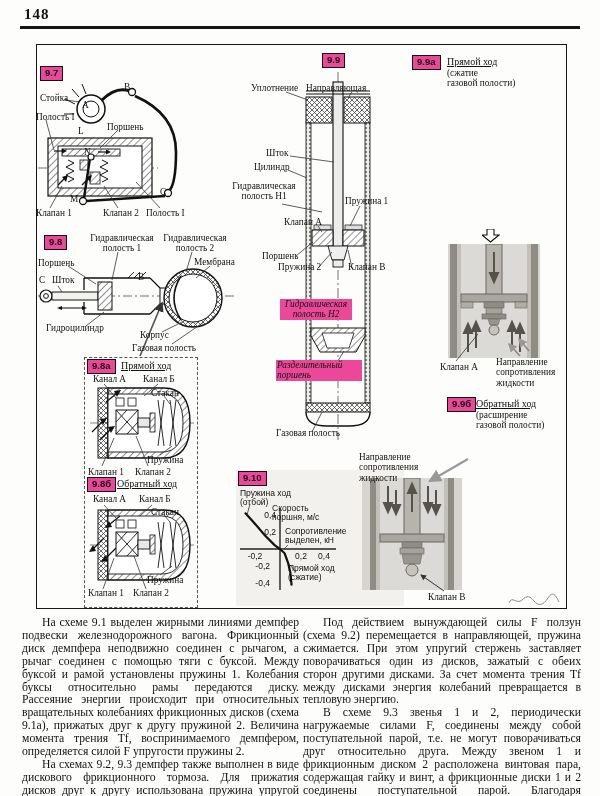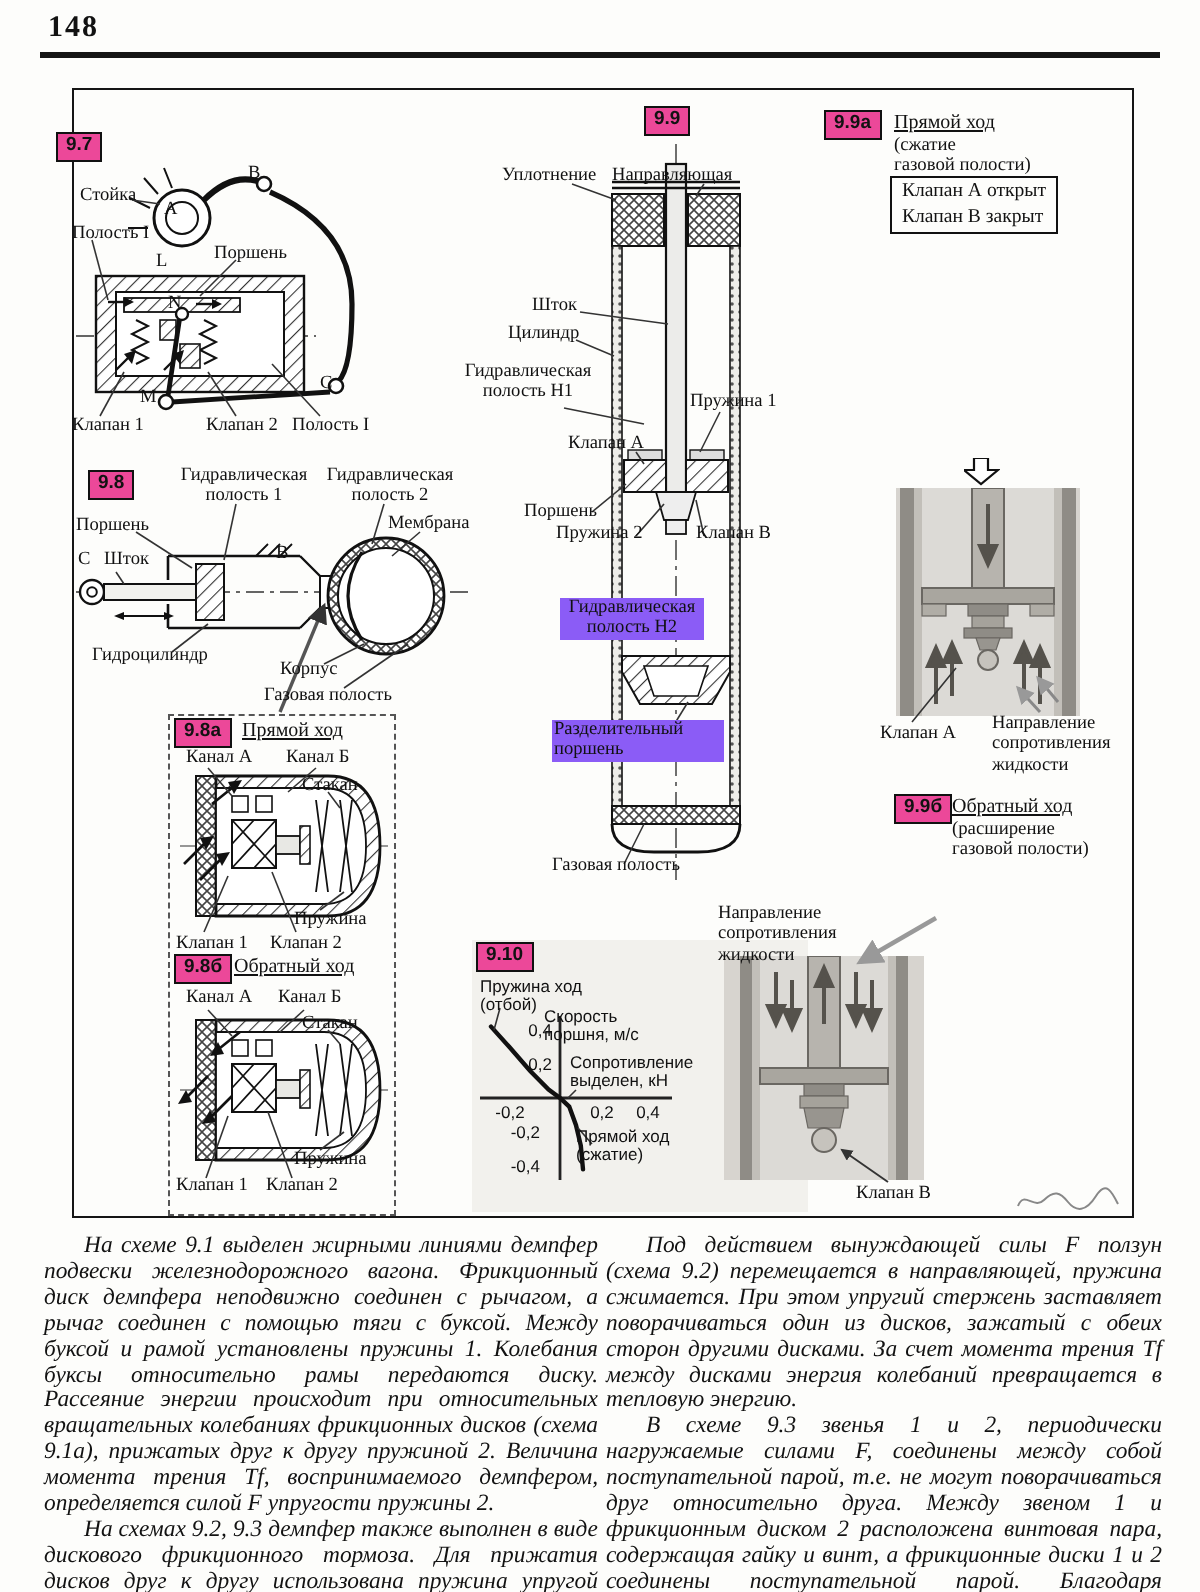--- a/index.html
+++ b/index.html
@@ -4,38 +4,38 @@
 <style>
   html,body{margin:0;padding:0;background:#e9e7e2;}
   .page{position:relative;width:600px;height:796px;background:#fdfdfb;overflow:hidden;
         font-family:"Liberation Serif",serif;color:#121212;}
   .draw{position:absolute;z-index:1;}
   .leaders{position:absolute;left:0;top:0;z-index:2;pointer-events:none;}
   .lbl{position:absolute;z-index:3;font:400 9.3px/1.12 "Liberation Serif",serif;color:#111;white-space:nowrap;}
   .wrap{white-space:normal;}
   .ctr{text-align:center;}
   .rt{text-align:right;}
-  .bgw{background:#8b5cf6;padding:0 1px;}
+  .bgw{background:#ec4899;padding:0 1px;font-style:italic;}
   .tag{position:absolute;z-index:3;border:1.3px solid #111;background:#ec4899;
        font:700 9.5px/1.15 "Liberation Sans",sans-serif;padding:1px 4px;}
   .ftitle{position:absolute;z-index:3;font:400 10px/1.2 "Liberation Serif",serif;text-decoration:underline;white-space:nowrap;}
   .sub{position:absolute;z-index:3;font:400 9.4px/1.1 "Liberation Serif",serif;white-space:nowrap;}
   .statebox{position:absolute;z-index:3;border:1.1px solid #111;background:#fdfdfb;
             font:400 9.8px/1.3 "Liberation Serif",serif;padding:1px 5px;white-space:nowrap;}
   .ptext{position:absolute;z-index:3;font:400 9.3px/10.6px "Liberation Serif",serif;}
   .sans{font-family:"Liberation Sans",sans-serif;font-size:8.5px;line-height:1.1;}
   .pgnum{position:absolute;left:24px;top:6px;font:700 15px "Liberation Serif",serif;letter-spacing:1px;z-index:3;}
   .htitle{position:absolute;left:0;right:0;top:9px;text-align:center;z-index:3;
           font:700 12.5px "Liberation Serif",serif;letter-spacing:1.6px;}
   .hrule{position:absolute;left:20px;width:560px;top:26px;height:2.6px;background:#151515;z-index:3;}
   .figborder{position:absolute;left:36px;top:44px;width:529px;height:563px;border:1.6px solid #151515;z-index:0;background:#fdfdfb;}
   .dashbox{position:absolute;left:84px;top:357px;width:112px;height:249px;border:1.3px dashed #555;z-index:1;}
   .sectitle{position:absolute;left:44px;top:48px;z-index:3;font:700 10px "Liberation Sans",sans-serif;letter-spacing:.4px;}
   .col{position:absolute;z-index:3;width:277px;font:400 11.7px/12.9px "Liberation Serif",serif;text-align:justify;}
-  .col p{margin:0;text-indent:20px;font-style:italic;}
+  .col p{margin:0;text-indent:20px;}
 </style>
 </head>
 <body>
 
 <div class="page">
 
   <svg width="0" height="0" style="position:absolute">
     <defs>
       <pattern id="hp" width="5" height="5" patternUnits="userSpaceOnUse" patternTransform="rotate(45)">
         <rect width="5" height="5" fill="#fff"></rect>
@@ -290,21 +290,21 @@
         <path d="M312 432 L322 412"></path>
       <path d="M456 361 L478 334"></path>
     </g>
     <path d="M140 356 L162 303" stroke="#555" stroke-width="1.7" fill="none" marker-end="url(#ah)"></path>
     <path d="M468 459 L430 481" stroke="#999" stroke-width="2.2" fill="none" marker-end="url(#ag)"></path>
     <path d="M520 356 L509 344" stroke="#888" stroke-width="1.5" fill="none" marker-end="url(#ag)"></path>
     <path d="M529 351 L519 339" stroke="#888" stroke-width="1.5" fill="none" marker-end="url(#ag)"></path>
     <path d="M444 591 L421 575" stroke="#333" stroke-width="1" fill="none" marker-end="url(#ah)"></path>
   </svg>
 
-  <span class="tag" style="left:28px;top:66px">9.7</span>
+  <span class="tag" style="left:40px;top:66px">9.7</span>
   <span class="lbl" style="left:40px;top:93px">Стойка</span>
   <span class="lbl" style="left:36px;top:112px">Полость I</span>
   <span class="lbl" style="left:107px;top:122px">Поршень</span>
   <span class="lbl" style="left:82px;top:100px">A</span>
   <span class="lbl" style="left:124px;top:82px">B</span>
   <span class="lbl" style="left:160px;top:187px">C</span>
   <span class="lbl" style="left:78px;top:126px">L</span>
   <span class="lbl" style="left:70px;top:194px">M</span>
   <span class="lbl" style="left:84px;top:147px">N</span>
   <span class="lbl" style="left:36px;top:208px">Клапан 1</span>
@@ -366,24 +366,20 @@
   <span class="lbl sans rt" style="left:244px;top:562px;width:26px">-0,2</span>
   <span class="lbl sans rt" style="left:244px;top:579px;width:26px">-0,4</span>
   <span class="lbl sans ctr" style="left:244px;top:552px;width:22px">-0,2</span>
   <span class="lbl sans ctr" style="left:290px;top:552px;width:22px">0,2</span>
   <span class="lbl sans ctr" style="left:313px;top:552px;width:22px">0,4</span>
 
   <span class="tag" style="left:412px;top:55px">9.9а</span>
   <span class="ftitle" style="left:447px;top:56px">Прямой ход</span>
   <span class="sub" style="left:447px;top:68px">(сжатие</span>
   <span class="sub" style="left:447px;top:78px">газовой полости)</span>
-  <div class="statebox" style="left:445px;top:88px">
-    <span style="display:block">Клапан А открыт</span>
-    <span style="display:block">Клапан В закрыт</span>
-  </div>
   <span class="lbl" style="left:440px;top:362px">Клапан А</span>
   <span class="lbl wrap" style="left:496px;top:357px;width:64px">Направление сопротивления жидкости</span>
 
   <span class="tag" style="left:447px;top:397px">9.9б</span>
   <span class="ftitle" style="left:476px;top:398px">Обратный ход</span>
   <span class="sub" style="left:476px;top:410px">(расширение</span>
   <span class="sub" style="left:476px;top:420px">газовой полости)</span>
   <span class="lbl wrap" style="left:359px;top:452px;width:68px">Направление сопротивления жидкости</span>
   <span class="lbl" style="left:428px;top:592px">Клапан В</span>
 

